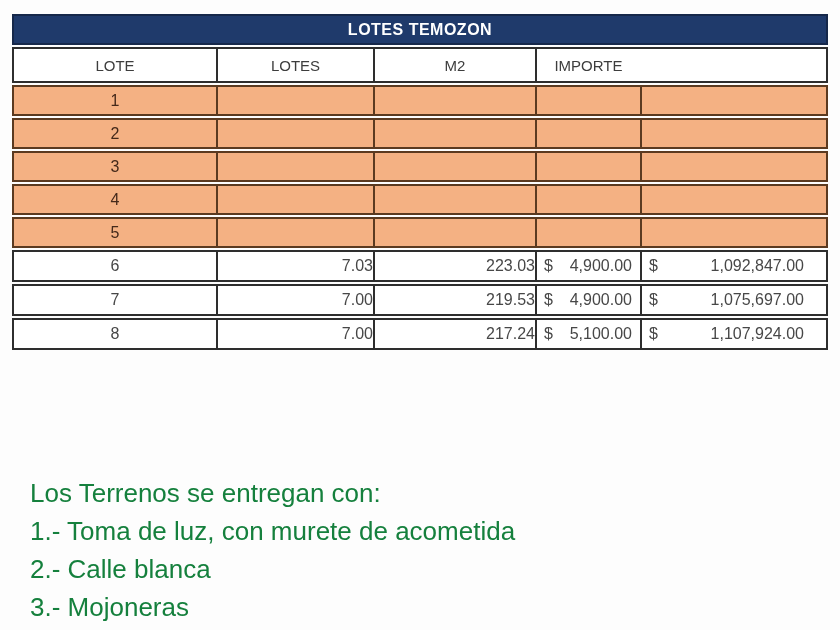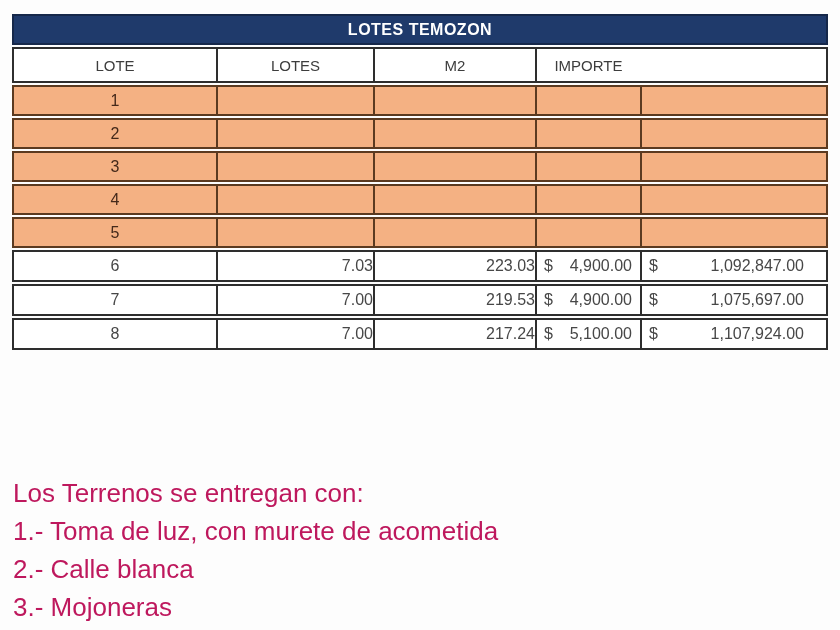--- a/index.html
+++ b/index.html
@@ -77,23 +77,23 @@
     color: #44291a;
   }
   .body-row.highlighted .cell { border-left-color: #5b3a20; }
 
   .c-lote { justify-content: center; }
   .num { justify-content: flex-end; }
   .money { justify-content: space-between; padding: 0 8px 0 7px; }
 
   .notes {
     position: absolute;
-    left: 13px;
+    left: 30px;
     top: 474px;
-    color: #be185d;
+    color: #15803d;
     font-size: 26px;
     line-height: 38px;
   }
   .note-line { white-space: nowrap; }
 </style>
 </head>
 <body>
 
 <div class="price-table">
   <div class="title-row">

